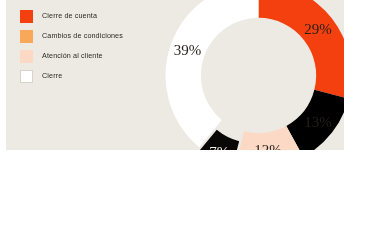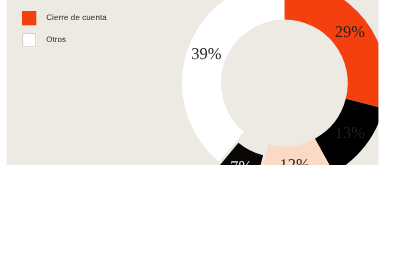--- a/index.html
+++ b/index.html
@@ -78,26 +78,34 @@
 <div id="stage">
   <div id="canvas">
 
     <div id="legend">
 
       <div class="legend-row">
         <span class="legend-swatch" style="background:#F4400F"></span>
         <span class="legend-label">Cierre de cuenta</span>
       </div>
 
+      <div class="legend-row">
+        <span class="legend-swatch" style="background:#F9A85A"></span>
+        <span class="legend-label">Cambios de condiciones</span>
+      </div>
 
+      <div class="legend-row">
+        <span class="legend-swatch" style="background:#FBD9C4"></span>
+        <span class="legend-label">Atención al cliente</span>
+      </div>
 
 
       <div class="legend-row">
         <span class="legend-swatch" style="background:#FFFFFF;box-shadow:inset 0 0 0 1px #D8D2C9"></span>
-        <span class="legend-label">Otros</span>
+        <span class="legend-label">Cierre</span>
       </div>
 
     </div>
 
     <div id="donut-wrap">
       <svg id="donut-svg" width="195" height="195" viewBox="0 0 195 195" aria-hidden="true">
         <g id="slices">
             <path d="M 97.5 4.5 A 93 93 0 0 1 187.5782339849627 120.62815950633149 L 153.34850507067688 111.83945889392552 A 57.66 57.66 0 0 0 97.5 39.84 Z" fill="#F4400F"></path>
             <path d="M 187.5782339849627 120.62815950633149 A 93 93 0 0 1 142.30309169145954 178.9965212440793 L 125.27791684870492 148.02784317132915 A 57.66 57.66 0 0 0 153.34850507067688 111.83945889392552 Z" fill="#F9A košt"></path>
             <path d="M 142.30309169145954 178.9965212440793 A 93 93 0 0 1 74.37184049366856 187.5782339849627 L 83.1605411060745 153.34850507067688 A 57.66 57.66 0 0 0 125.27791684870492 148.02784317132915 Z" fill="#FBD9C4"></path>

